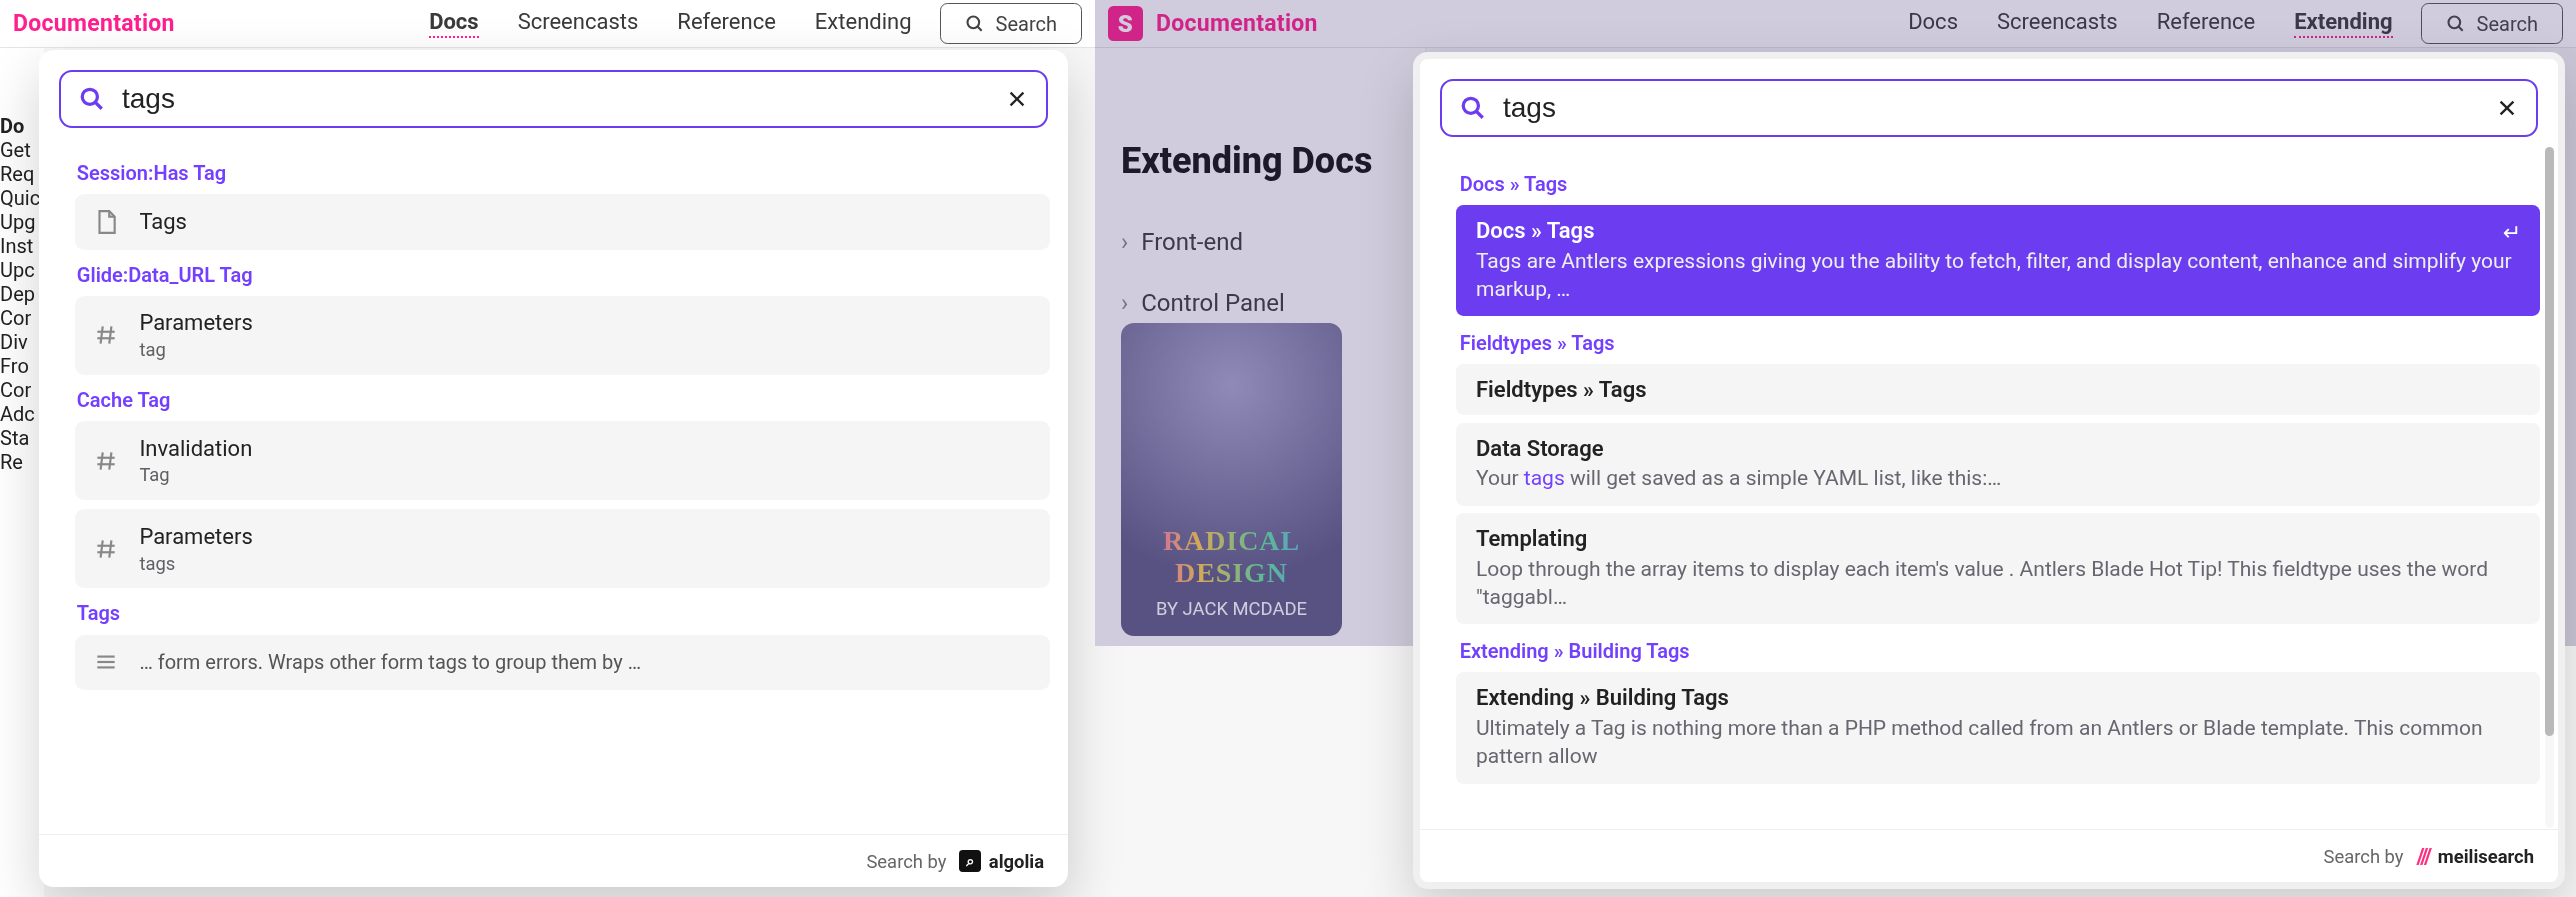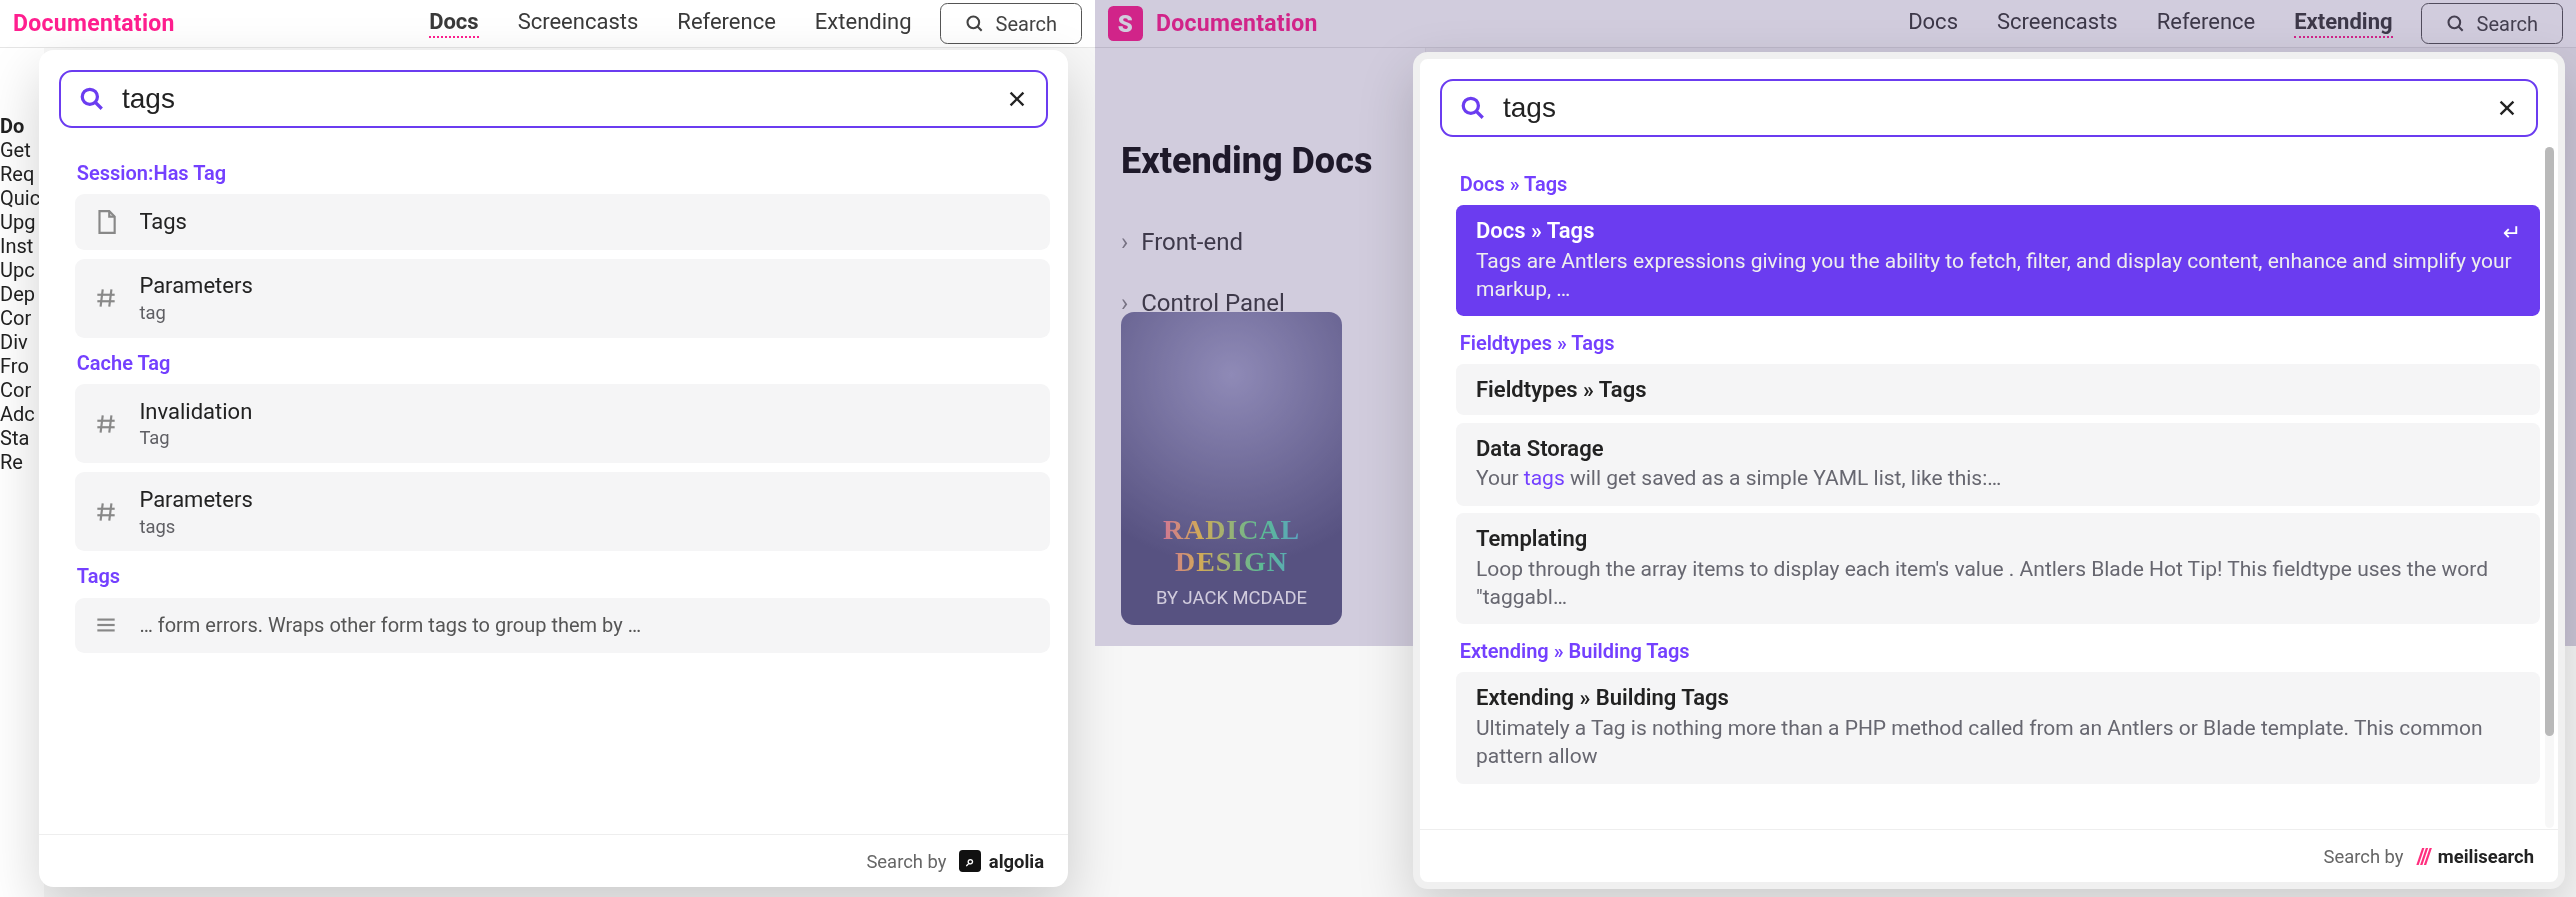--- a/index.html
+++ b/index.html
@@ -73,21 +73,21 @@
   .ext-sidebar {
     width: 331px; padding: 92px 0 0 26px;
     font-size: 24px; color: #3b3b3b;
     border-right: 0.9px solid #eee;
     background: #fff;
   }
   .ext-sidebar h2 { font-size: 36px; font-weight: 800; margin-bottom: 29px; color: #111; }
   .ext-sidebar .row { display: flex; align-items: center; gap: 13px; padding: 16.6px 0; }
   .ext-sidebar .chev { color: #888; }
   .book-preview {
-    position: absolute; left: 26px; bottom: 21px; width: 221px; height: 313px;
+    position: absolute; left: 26px; bottom: 10px; width: 221px; height: 313px;
     border-radius: 13px;
     background: radial-gradient(circle at 50% 20%, #a7a7cc 0%, #5d5d85 70%);
     color: #fff; display: flex; flex-direction: column; align-items: center; justify-content: flex-end;
     padding: 16.6px; font-size: 18.4px; text-align: center;
   }
   .book-title { font-family: "Comic Sans MS", cursive; font-size: 28px; font-weight: 900; letter-spacing: 0.9px;
     background: linear-gradient(90deg, #ff5fd2, #ffd24d, #62e7a0, #62b6ff);
     -webkit-background-clip: text; color: transparent; margin-bottom: 9.2px; }
 
   
@@ -235,20 +235,21 @@
       <div class="l-card">
         <svg class="icon" viewBox="0 0 24 24" fill="none" stroke="currentColor" stroke-width="2">
             <path d="M6 2h9l5 5v15H6z"></path>
             <path d="M15 2v5h5"></path>
           </svg>
         <div>
           <div class="ttl">Tags</div>
         </div>
       </div>
 
+      <div class="group-label">Glide:Data_URL Tag</div>
       <div class="l-card">
         <svg class="icon" viewBox="0 0 24 24" fill="none" stroke="currentColor" stroke-width="2">
             <line x1="4" y1="9" x2="20" y2="9"></line>
             <line x1="4" y1="15" x2="20" y2="15"></line>
             <line x1="9" y1="4" x2="7" y2="20"></line>
             <line x1="17" y1="4" x2="15" y2="20"></line>
           </svg>
         <div>
           <div class="ttl">Parameters</div>
           <div class="sub">tag</div>

